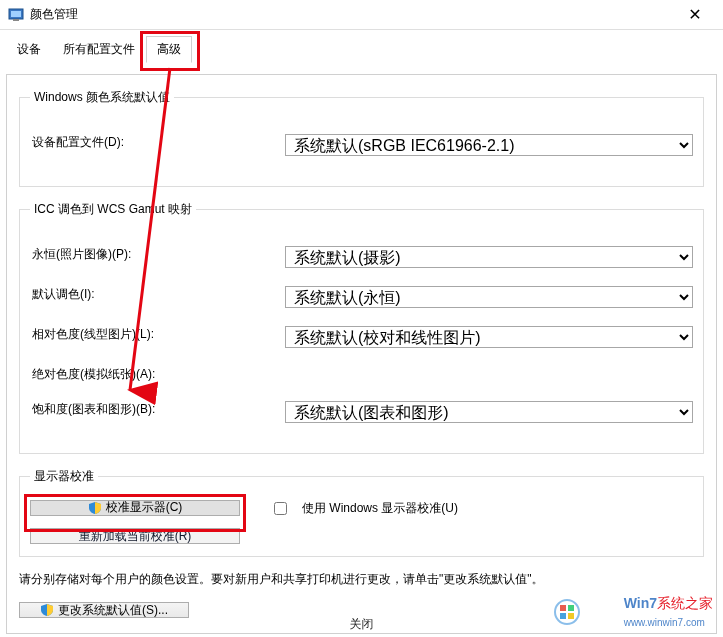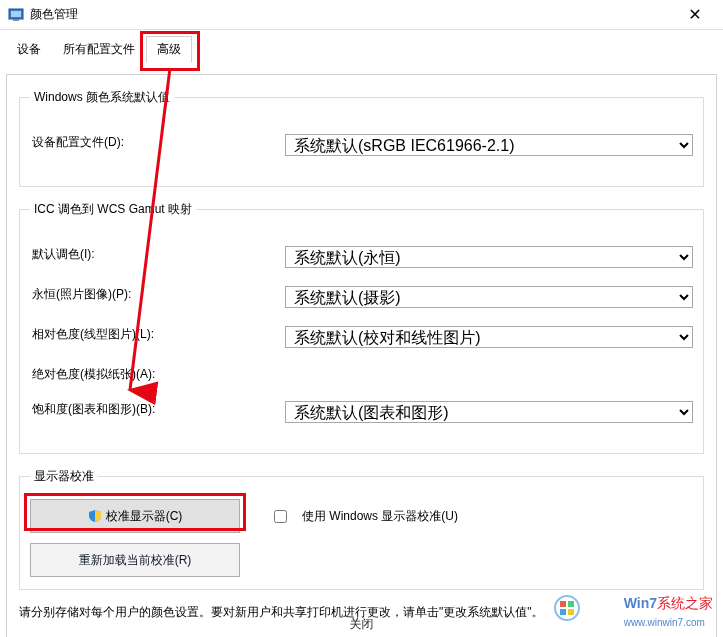--- a/index.html
+++ b/index.html
@@ -12,28 +12,28 @@
   .tab { padding: 4px 10px; border: 1px solid transparent; cursor: pointer; background: #fff; }
   .tab.active { border: 1px solid #d0d0d0; border-bottom-color: #fff; position: relative; z-index: 2; }
   .tab-highlight { border: 3px solid #e30613; position: absolute; top: 31px; left: 140px; width: 60px; height: 40px; pointer-events: none; z-index: 5;}
   .panel { border: 1px solid #d0d0d0; margin: 0 6px 6px 6px; padding: 14px 12px 12px 12px; position: relative; top: -1px; min-height: 560px; }
   fieldset { border: 1px solid #dcdcdc; margin: 0 0 14px 0; padding: 10px 10px 12px 10px; }
   legend { padding: 0 4px; color: #000; }
   .row { display: flex; align-items: flex-start; margin: 18px 0; }
   .row label { width: 255px; padding-left: 2px; }
   .row select { flex: 1; height: 22px; border: 1px solid #a7a7a7; background: #fff; font-size: 16px; padding-left: 4px; }
   .calib-row { display: flex; align-items: center; gap: 30px; padding: 4px 0 10px 0;}
-  .btn { height: 34px; border: 1px solid #adadad; background: linear-gradient(#f4f4f4,#e9e9e9); cursor: pointer; font-size: 12px; display: inline-flex; align-items: center; justify-content: center; gap: 4px; padding: 0 14px; }
+  .btn { height: 16px; border: 1px solid #adadad; background: linear-gradient(#f4f4f4,#e9e9e9); cursor: pointer; font-size: 12px; display: inline-flex; align-items: center; justify-content: center; gap: 4px; padding: 0 14px; }
   .btn.calib { width: 210px; background: #e1e1e1; }
   .btn-highlight { border: 3px solid #e30613; position: absolute; pointer-events: none; }
   .btn.disabled { color: #0f172a; background: #f3f3f3; }
   .shield { width: 14px; height: 14px; }
   .checkbox-wrap { display: inline-flex; align-items: center; gap: 12px; }
   .note { margin: 10px 0 14px 0; }
-  .watermark { position: absolute; right: 10px; bottom: 8px; display: flex; align-items: flex-start; opacity: 0.9; font-size: 14px; gap: 40px;}
+  .watermark { position: absolute; right: 10px; bottom: 8px; display: flex; align-items: center; opacity: 0.9; font-size: 14px; gap: 40px;}
   .watermark .flag { width: 26px; height: 26px; border-radius: 50%; border: 2px solid #7fb8e8; display: inline-flex; align-items: center; justify-content: center; margin-right: 4px; background: #fff;}
   .watermark .w { color: #3b78c4; font-weight: bold; }
   .watermark .rest { color: #3b78c4; }
   .watermark .cn { color: #e30613; }
   
   .arrow { position:absolute; top:50px; left:120px; width:80px; height:360px; pointer-events:none; z-index:6;}
 </style>
 </head>
 <body>
 
@@ -74,26 +74,26 @@
     <div class="row">
       <label>设备配置文件(D):</label>
       <select><option>系统默认(sRGB IEC61966-2.1)</option></select>
     </div>
   </fieldset>
 
   
   <fieldset>
     <legend>ICC 调色到 WCS Gamut 映射</legend>
     <div class="row">
+        <label>永恒(照片图像)(P):</label>
+        <select><option>系统默认(摄影)</option></select>
+      </div>
+    <div class="row">
         <label>默认调色(I):</label>
         <select><option>系统默认(永恒)</option></select>
-      </div>
-    <div class="row">
-        <label>永恒(照片图像)(P):</label>
-        <select><option>系统默认(摄影)</option></select>
       </div>
     <div class="row">
         <label>相对色度(线型图片)(L):</label>
         <select><option>系统默认(校对和线性图片)</option></select>
       </div>
     <div class="row">
         <label>绝对色度(模拟纸张)(A):</label>
       </div>
     <div class="row">
         <label>饱和度(图表和图形)(B):</label>
@@ -122,20 +122,29 @@
         <span>使用 Windows 显示器校准(U)</span>
       </label>
     </div>
     <button class="btn disabled" style="width:210px;">
       <span>重新加载当前校准(R)</span>
     </button>
   </fieldset>
 
   <div class="note">请分别存储对每个用户的颜色设置。要对新用户和共享打印机进行更改，请单击"更改系统默认值"。</div>
 
+  <button class="btn" style="width:170px;">
+    <span class="shield">
+      <svg viewBox="0 0 14 14">
+          <path d="M7 1 L13 3 V7 C13 10 10 12.5 7 13 C4 12.5 1 10 1 7 V3 Z" fill="#2e8bd8"></path>
+          <path d="M7 1 L13 3 V7 C13 10 10 12.5 7 13 Z" fill="#ffcc33"></path>
+        </svg>
+    </span>
+    <span>更改系统默认值(S)...</span>
+  </button>
 
 </div>
 
 <div class="watermark">
   <span class="flag">
     <svg viewBox="0 0 16 16" width="16" height="16">
         <rect x="1" y="1" width="6" height="6" fill="#e74c3c"></rect>
         <rect x="9" y="1" width="6" height="6" fill="#2ecc71"></rect>
         <rect x="1" y="9" width="6" height="6" fill="#3498db"></rect>
         <rect x="9" y="9" width="6" height="6" fill="#f1c40f"></rect>

